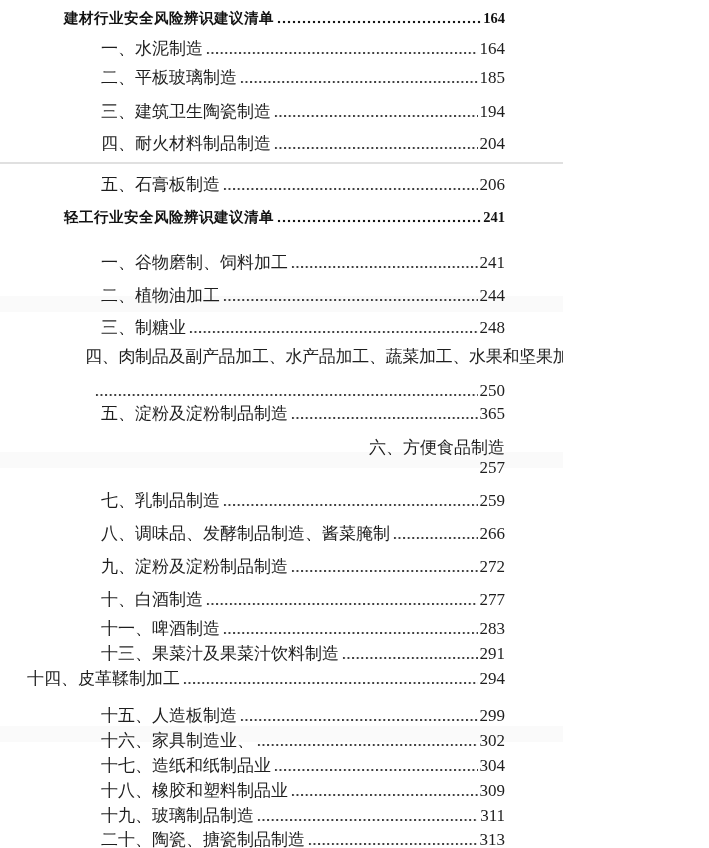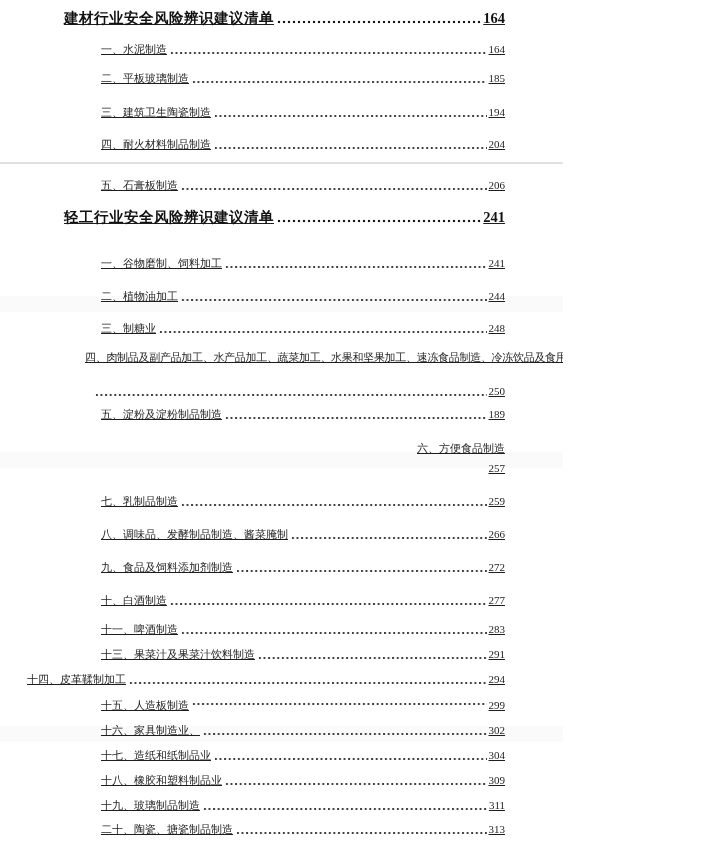--- a/index.html
+++ b/index.html
@@ -5,32 +5,31 @@
   html, body { margin: 0; padding: 0; background: #ffffff; }
 
   .page {
     position: relative;
     width: 563px;
     height: 848px;
     background: #ffffff;
     overflow: hidden;
     font-family: "Liberation Serif", serif;
     color: #1e1e1e;
-    text-decoration: underline;
   }
 
   .content { display: flow-root; position: relative; z-index: 1; }
 
   .row {
     display: flex;
     align-items: flex-end;
     padding-left: 101px;
     padding-right: 58px;
     line-height: 18px;
-    font-size: 11px;
+    font-size: 17px;
   }
 
   .row .label { white-space: nowrap; }
 
   .row .dots {
     flex: 1;
     height: 6px;
     margin: 0 2px 2px 3px;
     background-image: radial-gradient(circle at 2px 3px, #3f3f3f 1.05px, rgba(0,0,0,0) 1.35px);
     background-size: 4.6px 6px;
@@ -168,39 +167,39 @@
 
   </div>
       <div class="row item cont" style="margin-top: 16px;">
 
     <span class="dots"></span>
     <span class="page-num">250</span>
   </div>
       <div class="row item" style="margin-top: 5px;">
     <span class="label">五、淀粉及淀粉制品制造</span>
     <span class="dots"></span>
-    <span class="page-num">189</span>
+    <span class="page-num">365</span>
   </div>
       <div class="row item" style="margin-top: 16px; flex-direction: column;">
     <span class="label">六、方便食品制造</span>
     <span class="dots"></span>
     <span class="page-num">257</span>
   </div>
       <div class="row item" style="margin-top: 15px;">
     <span class="label">七、乳制品制造</span>
     <span class="dots"></span>
     <span class="page-num">259</span>
   </div>
       <div class="row item" style="margin-top: 15px;">
     <span class="label">八、调味品、发酵制品制造、酱菜腌制</span>
     <span class="dots"></span>
     <span class="page-num">266</span>
   </div>
       <div class="row item" style="margin-top: 15px;">
-    <span class="label">九、食品及饲料添加剂制造</span>
+    <span class="label">九、淀粉及淀粉制品制造</span>
     <span class="dots"></span>
     <span class="page-num">272</span>
   </div>
       <div class="row item" style="margin-top: 15px;">
     <span class="label">十、白酒制造</span>
     <span class="dots"></span>
     <span class="page-num">277</span>
   </div>
       <div class="row item" style="margin-top: 11px;">
     <span class="label">十一、啤酒制造</span>
@@ -210,21 +209,21 @@
       <div class="row item" style="margin-top: 7px;">
     <span class="label">十三、果菜汁及果菜汁饮料制造</span>
     <span class="dots"></span>
     <span class="page-num">291</span>
   </div>
       <div class="row item" style="margin-top: 7px; padding-left: 27px;">
     <span class="label">十四、皮革鞣制加工</span>
     <span class="dots"></span>
     <span class="page-num">294</span>
   </div>
-      <div class="row item" style="margin-top: 8px; align-items: center;">
+      <div class="row item" style="margin-top: 19px;">
     <span class="label">十五、人造板制造</span>
     <span class="dots"></span>
     <span class="page-num">299</span>
   </div>
       <div class="row item" style="margin-top: 7px;">
     <span class="label">十六、家具制造业、</span>
     <span class="dots"></span>
     <span class="page-num">302</span>
   </div>
       <div class="row item" style="margin-top: 7px;">

